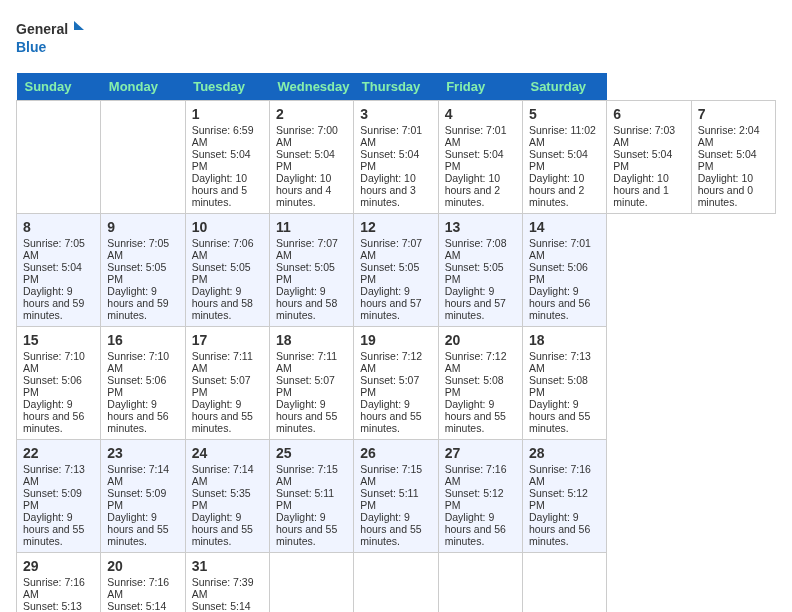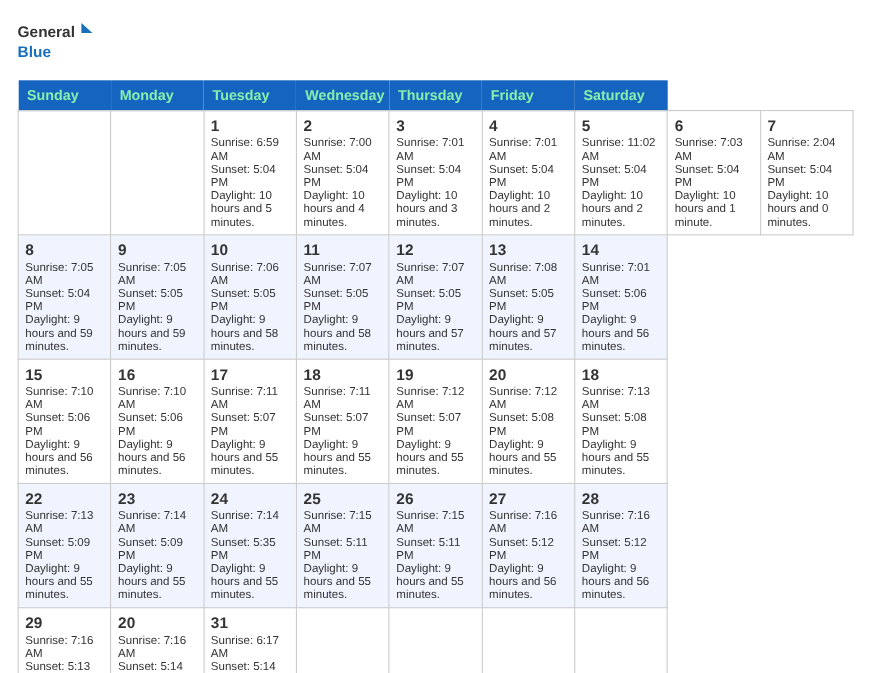--- a/index.html
+++ b/index.html
@@ -129,20 +129,20 @@
         <td><span class="day-num">23</span><span>Sunrise: 7:14 AM</span><br><span>Sunset: 5:09 PM</span><br><span>Daylight: 9 hours and 55 minutes.</span></td>
         <td><span class="day-num">24</span><span>Sunrise: 7:14 AM</span><br><span>Sunset: 5:35 PM</span><br><span>Daylight: 9 hours and 55 minutes.</span></td>
         <td><span class="day-num">25</span><span>Sunrise: 7:15 AM</span><br><span>Sunset: 5:11 PM</span><br><span>Daylight: 9 hours and 55 minutes.</span></td>
         <td><span class="day-num">26</span><span>Sunrise: 7:15 AM</span><br><span>Sunset: 5:11 PM</span><br><span>Daylight: 9 hours and 55 minutes.</span></td>
         <td><span class="day-num">27</span><span>Sunrise: 7:16 AM</span><br><span>Sunset: 5:12 PM</span><br><span>Daylight: 9 hours and 56 minutes.</span></td>
         <td><span class="day-num">28</span><span>Sunrise: 7:16 AM</span><br><span>Sunset: 5:12 PM</span><br><span>Daylight: 9 hours and 56 minutes.</span></td>
       </tr>
       <tr>
         <td><span class="day-num">29</span><span>Sunrise: 7:16 AM</span><br><span>Sunset: 5:13 PM</span><br></td>
         <td><span class="day-num">20</span><span>Sunrise: 7:16 AM</span><br><span>Sunset: 5:14 PM</span><br></td>
-        <td><span class="day-num">31</span><span>Sunrise: 6:17 AM</span><br><span>Sunset: 5:14 PM</span><br></td>
+        <td><span class="day-num">31</span><span>Sunrise: 7:39 AM</span><br><span>Sunset: 5:14 PM</span><br></td>
         <td class="empty"></td>
         <td class="empty"></td>
         <td class="empty"></td>
         <td class="empty"></td>
       </tr>
     </tbody>
 </table>
 
 </body></html>

